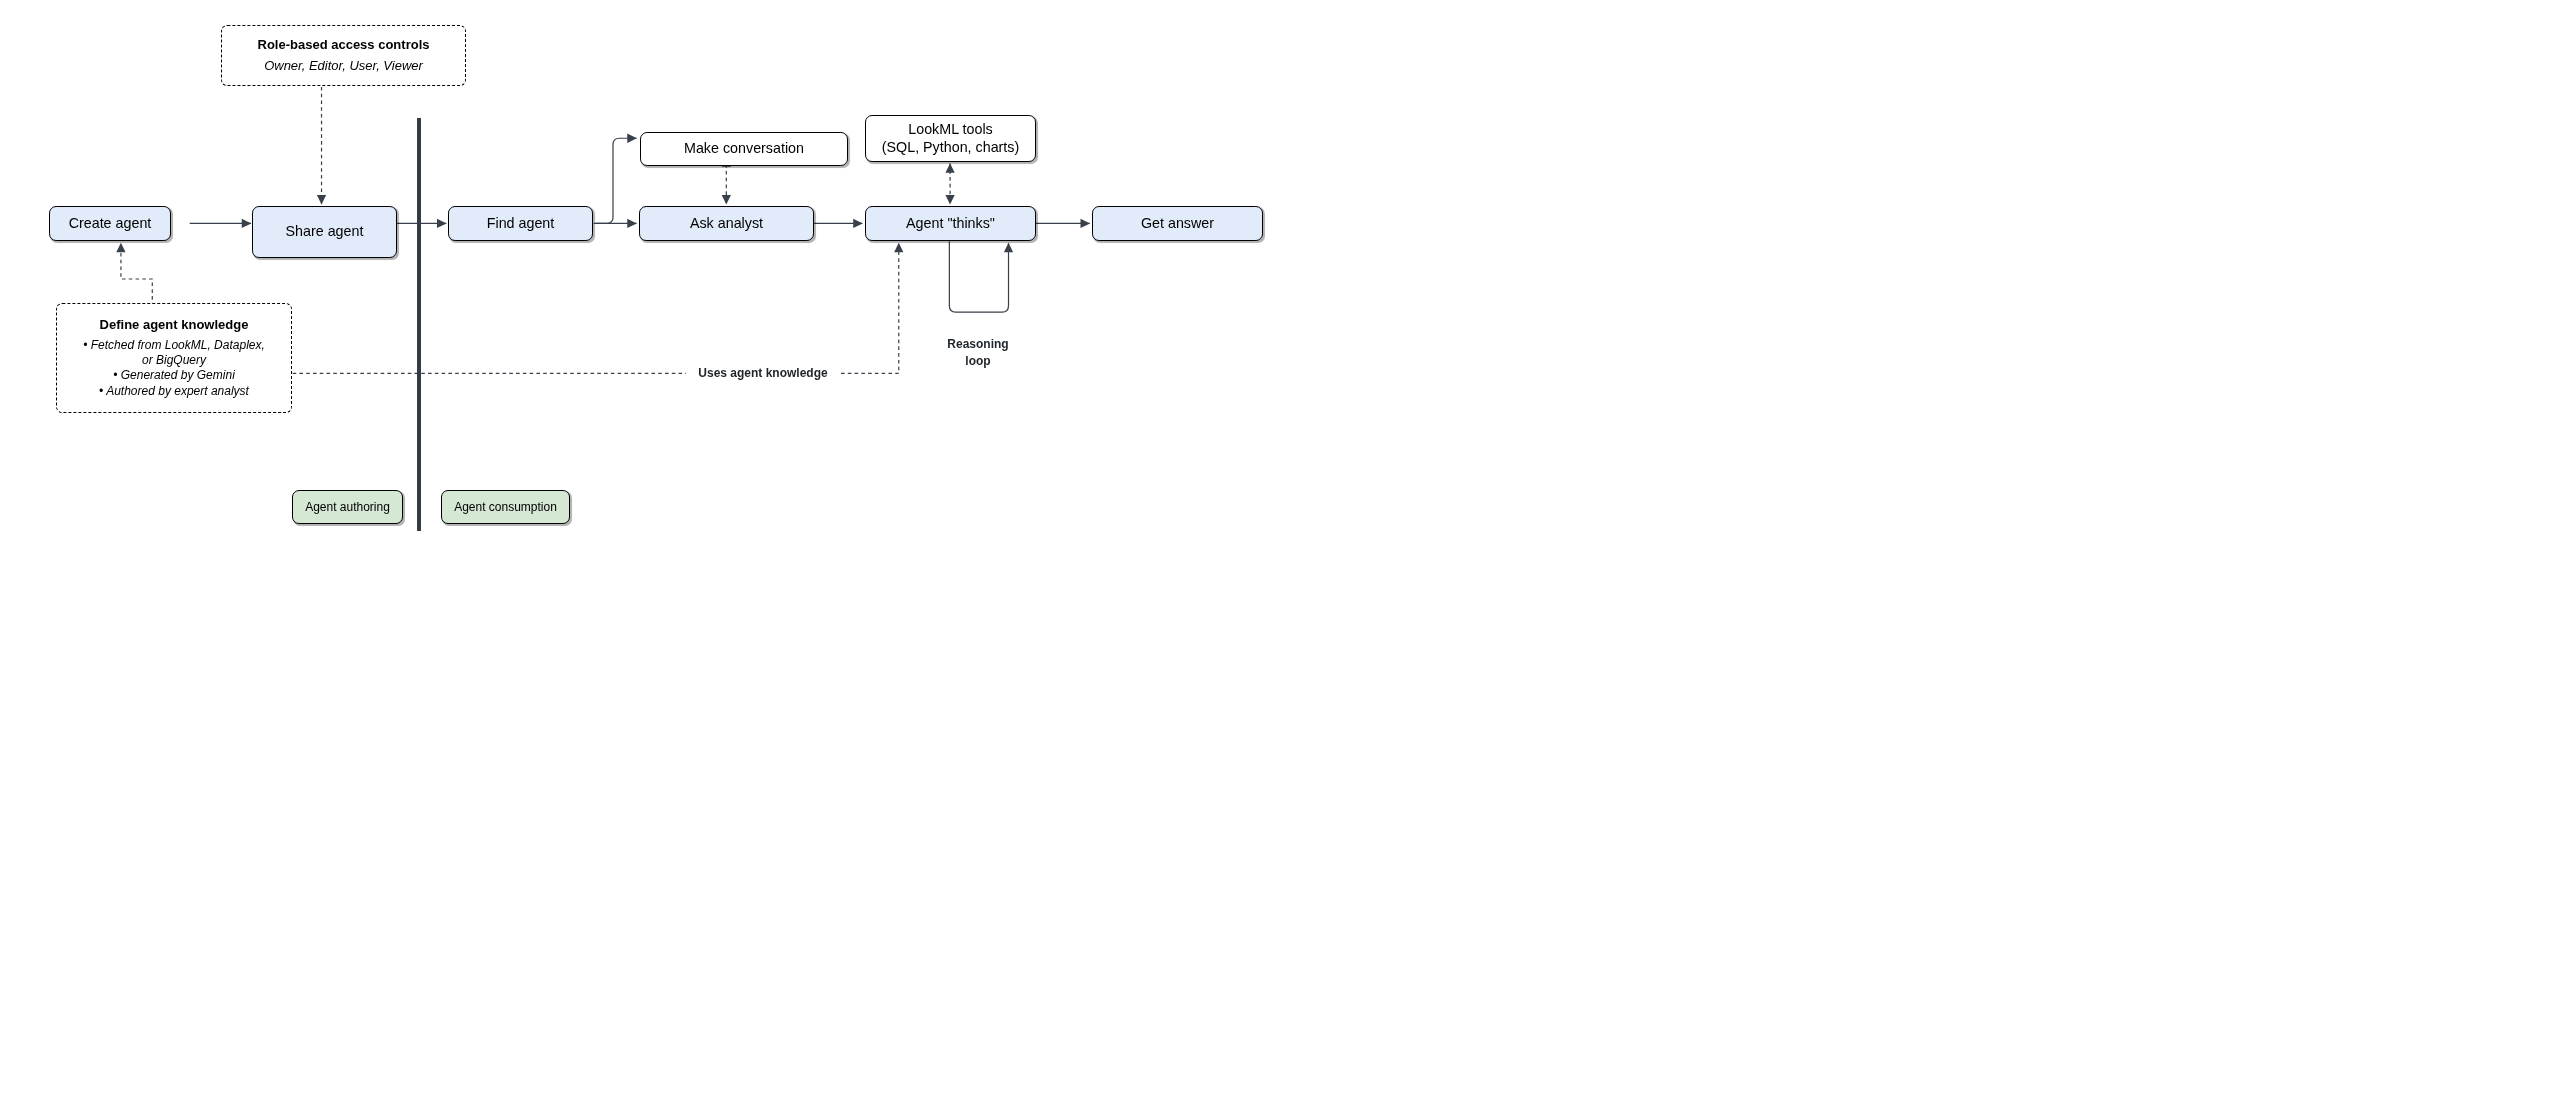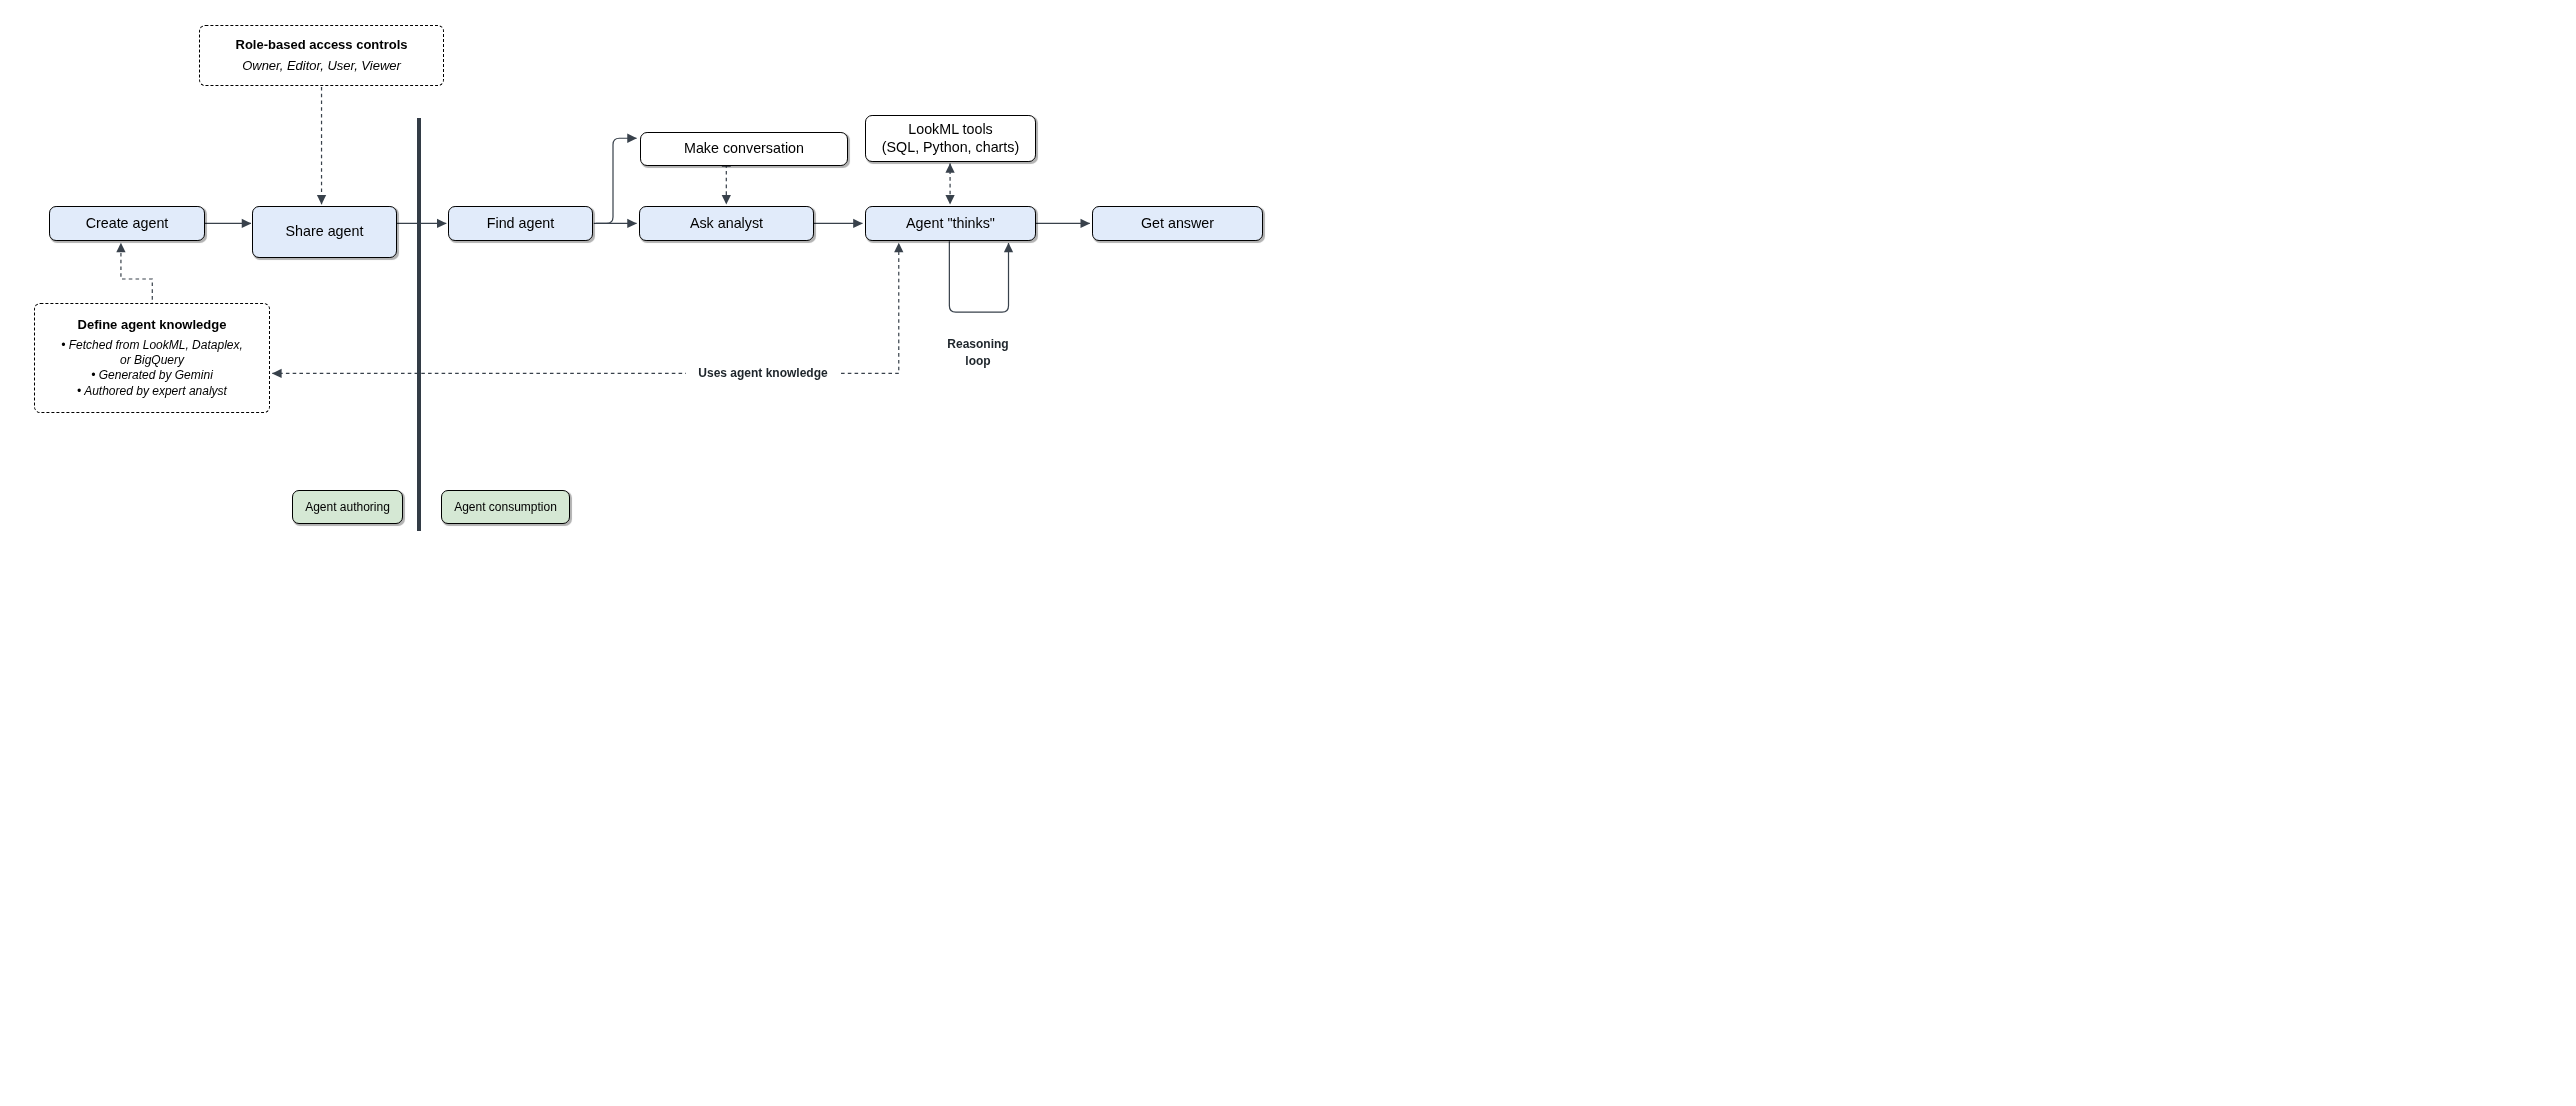--- a/index.html
+++ b/index.html
@@ -44,20 +44,21 @@
     border-radius: 7px;
     font-size: 12px;
   }
   .node.dashed-box {
     background: #ffffff;
     border: 1.8px dashed #000000;
     box-shadow: none;
     border-radius: 6.4px;
     flex-direction: column;
     z-index: 2;
+    margin-left: 22px;
   }
   .node .multi { display: block; }
   .role-title { font-weight: bold; font-size: 13px; margin-bottom: 5px; }
   .role-sub   { font-style: italic; font-size: 13px; }
   .dk-title   { font-weight: bold; font-size: 13px; margin-bottom: 5px; }
   .dk-line    { font-style: italic; font-size: 12px; line-height: 15.3px; }
   .divider {
     position: absolute;
     left: 417px; top: 118px;
     width: 4.3px; height: 413px;
@@ -129,21 +130,21 @@
 
   <div class="node white" style="left:640px; top:132px; width:208px; height:34px;">
     <span>Make conversation</span>
   </div>
 
   <div class="node white" style="left:865px; top:115px; width:171px; height:47px; flex-direction:column;">
     <span class="multi">LookML tools</span>
     <span class="multi">(SQL, Python, charts)</span>
   </div>
 
-  <div class="node" style="left:49px; top:206px; width:156px; height:35px;">
+  <div class="node" style="left:49px; top:206px; width:122px; height:35px;">
     <span>Create agent</span>
   </div>
 
   <div class="node" style="left:252px; top:206px; width:145px; height:52px;">
     <span>Share agent</span>
   </div>
 
   <div class="node" style="left:448px; top:206px; width:145px; height:35px;">
     <span>Find agent</span>
   </div>

